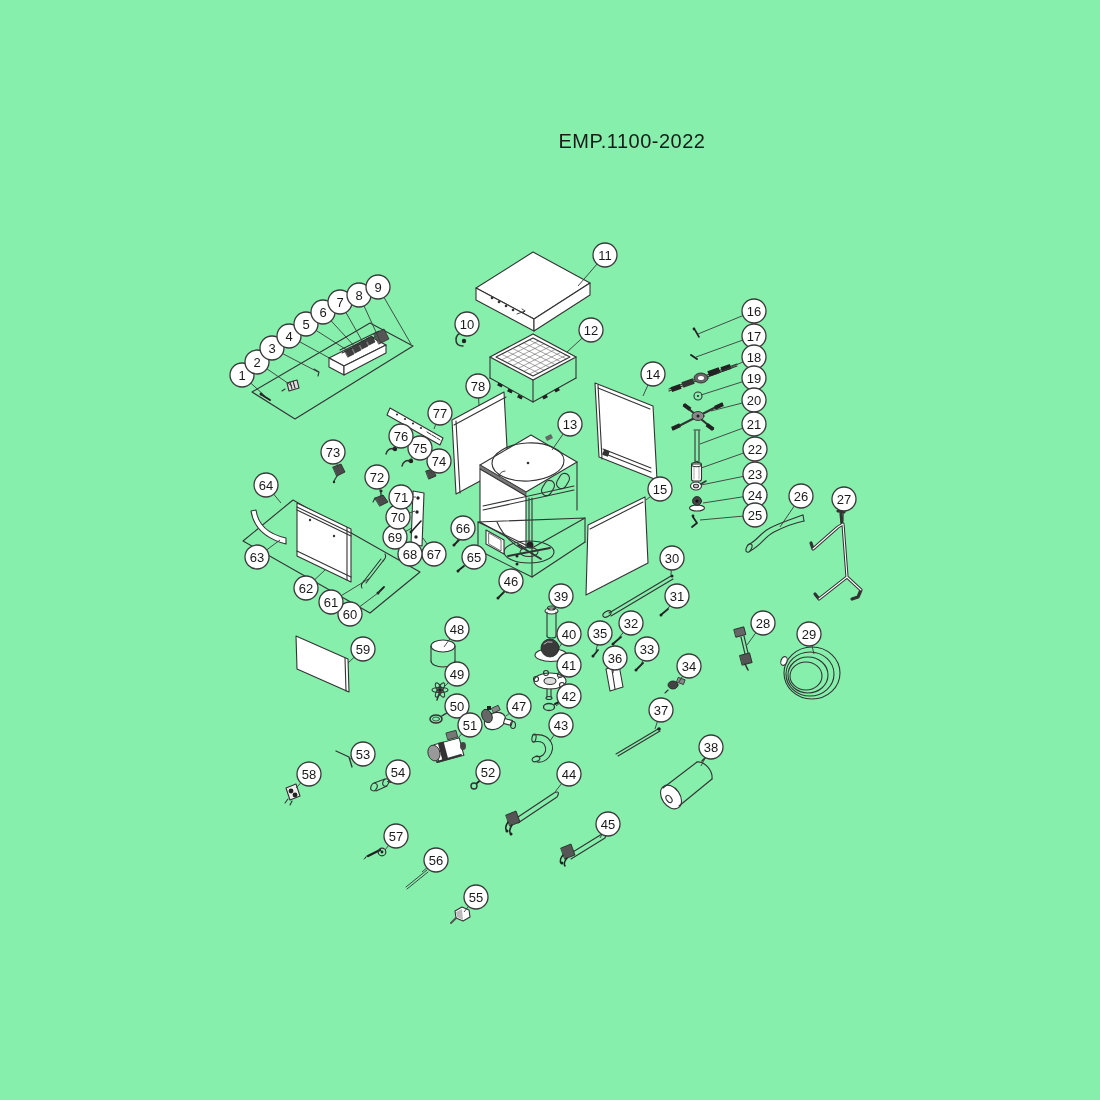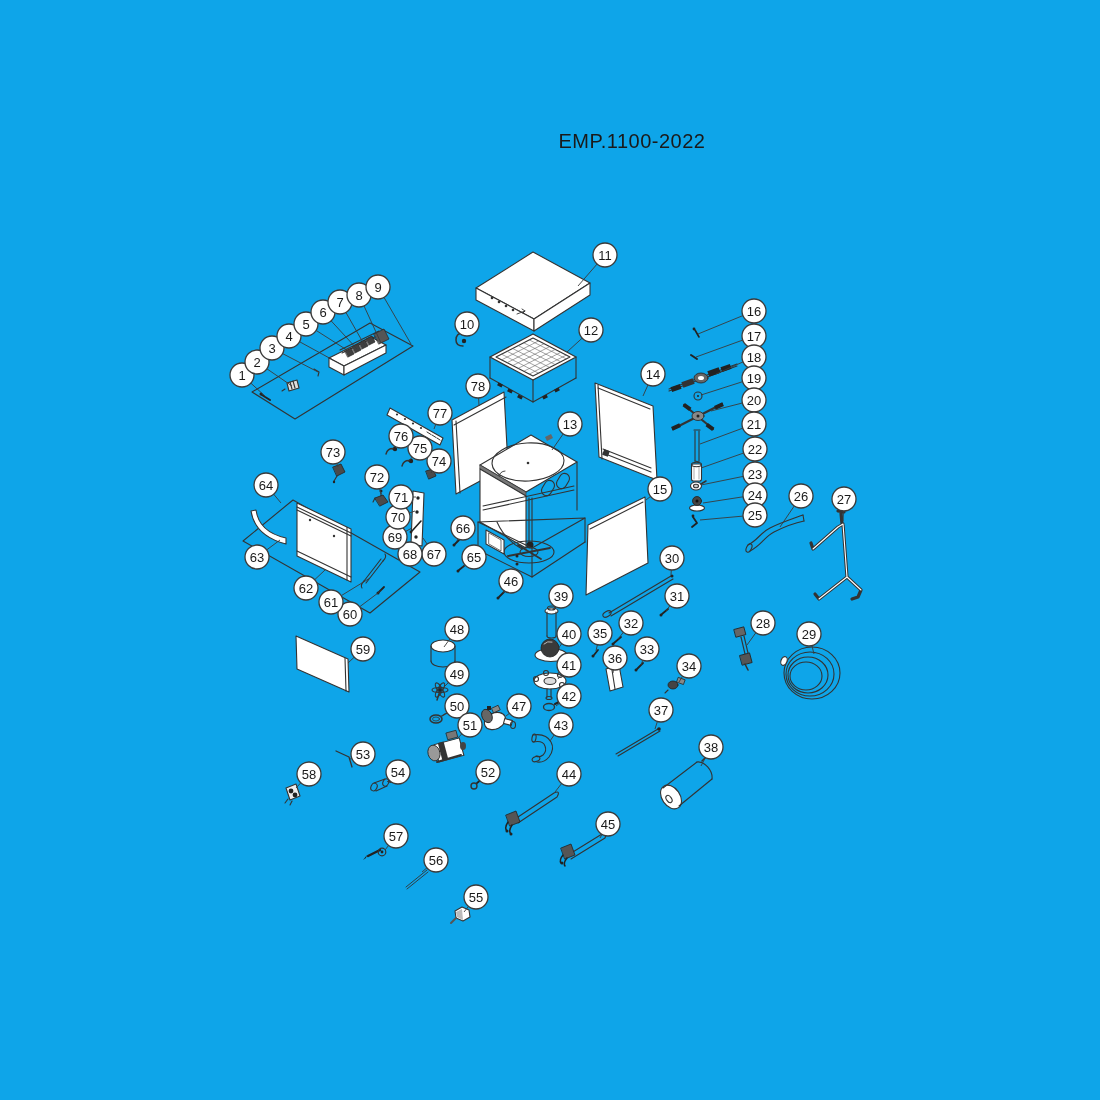--- a/index.html
+++ b/index.html
@@ -1,16 +1,16 @@
 <!DOCTYPE html>
 <html><head>
 <meta charset="utf-8">
 <style>
   html,body{margin:0;padding:0;background:#fff;}
-  .stage{width:1100px;height:1100px;position:relative;background:#0ea5e9;}
+  .stage{width:1100px;height:1100px;position:relative;background:#86efac;}
   svg{display:block;}
   .title{font:20px "Liberation Sans",sans-serif;letter-spacing:.5px;fill:#1a1a1a;text-anchor:middle;}
   .balloon{fill:#fff;stroke:#3a3a3a;stroke-width:1.3;}
   .leader{stroke:#3a3a3a;stroke-width:.9;fill:none;}
   #callout-layer text{font:13px "Liberation Sans",sans-serif;fill:#1a1a1a;text-anchor:middle;}
   .ln{stroke:#333;fill:none;stroke-width:1.1;stroke-linejoin:round;stroke-linecap:round;}
 </style>
 </head>
 <body>
 

